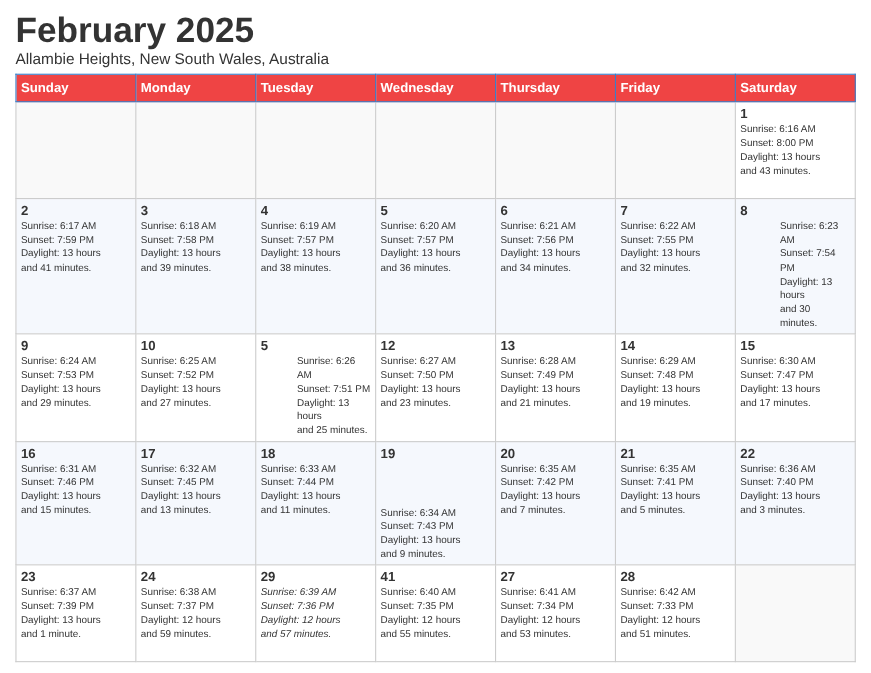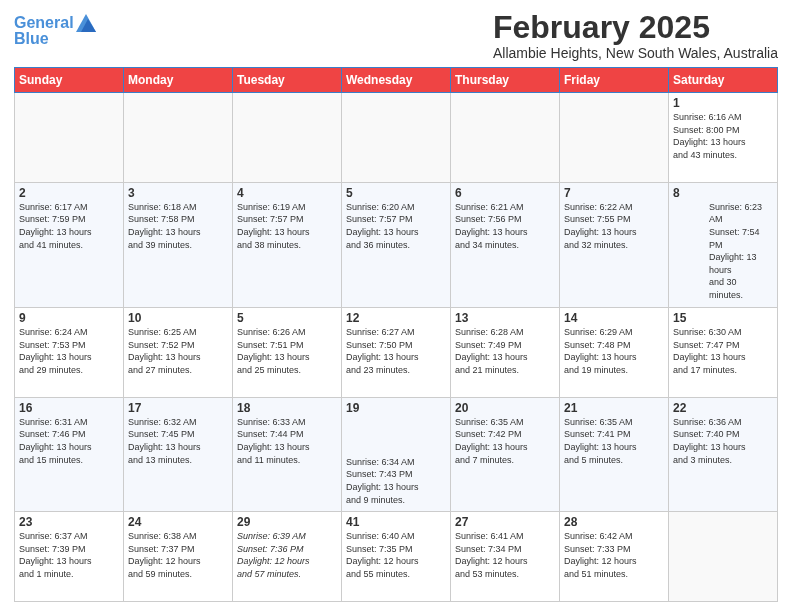--- a/index.html
+++ b/index.html
@@ -101,32 +101,20 @@
     }
     .empty-cell {
       background-color: #f9f9f9 !important;
     }
   </style>
 </head>
 <body>
 
 <div class="page">
   <div class="header">
-    <div class="logo">
-      <div>
-        <div style="display:flex; align-items:center;">
-          <span class="logo-text"><span>General</span></span>
-          <svg class="logo-icon" viewBox="0 0 20 18" xmlns="http://www.w3.org/2000/svg">
-            <polygon points="0,18 10,0 20,18" fill="#4a90d9"></polygon>
-            <polygon points="5,18 12,5 20,18" fill="#2a6abf"></polygon>
-          </svg>
-        </div>
-        <div style="font-size:16px; font-weight:bold; color:#4a90d9; margin-top:-2px;">Blue</div>
-      </div>
-    </div>
     <div class="title-block">
       <div class="month-title">February 2025</div>
       <div class="location">Allambie Heights, New South Wales, Australia</div>
     </div>
   </div>
 
   <div class="calendar-container">
     <table class="cal-table">
       <thead>
         <tr>
@@ -216,21 +204,21 @@
             </td>
             <td>
               <span class="day-num">10</span>
               <div class="day-info" style="white-space: pre-line;">Sunrise: 6:25 AM
 Sunset: 7:52 PM
 Daylight: 13 hours
 and 27 minutes.</div>
             </td>
             <td>
               <span class="day-num">5</span>
-              <div class="day-info" style="white-space: pre-line;">Sunrise: 6:26 AM
+              <div class="day-info" style="white-space: pre-line; margin-left: 33px;">Sunrise: 6:26 AM
 Sunset: 7:51 PM
 Daylight: 13 hours
 and 25 minutes.</div>
             </td>
             <td>
               <span class="day-num">12</span>
               <div class="day-info" style="white-space: pre-line;">Sunrise: 6:27 AM
 Sunset: 7:50 PM
 Daylight: 13 hours
 and 23 minutes.</div>

